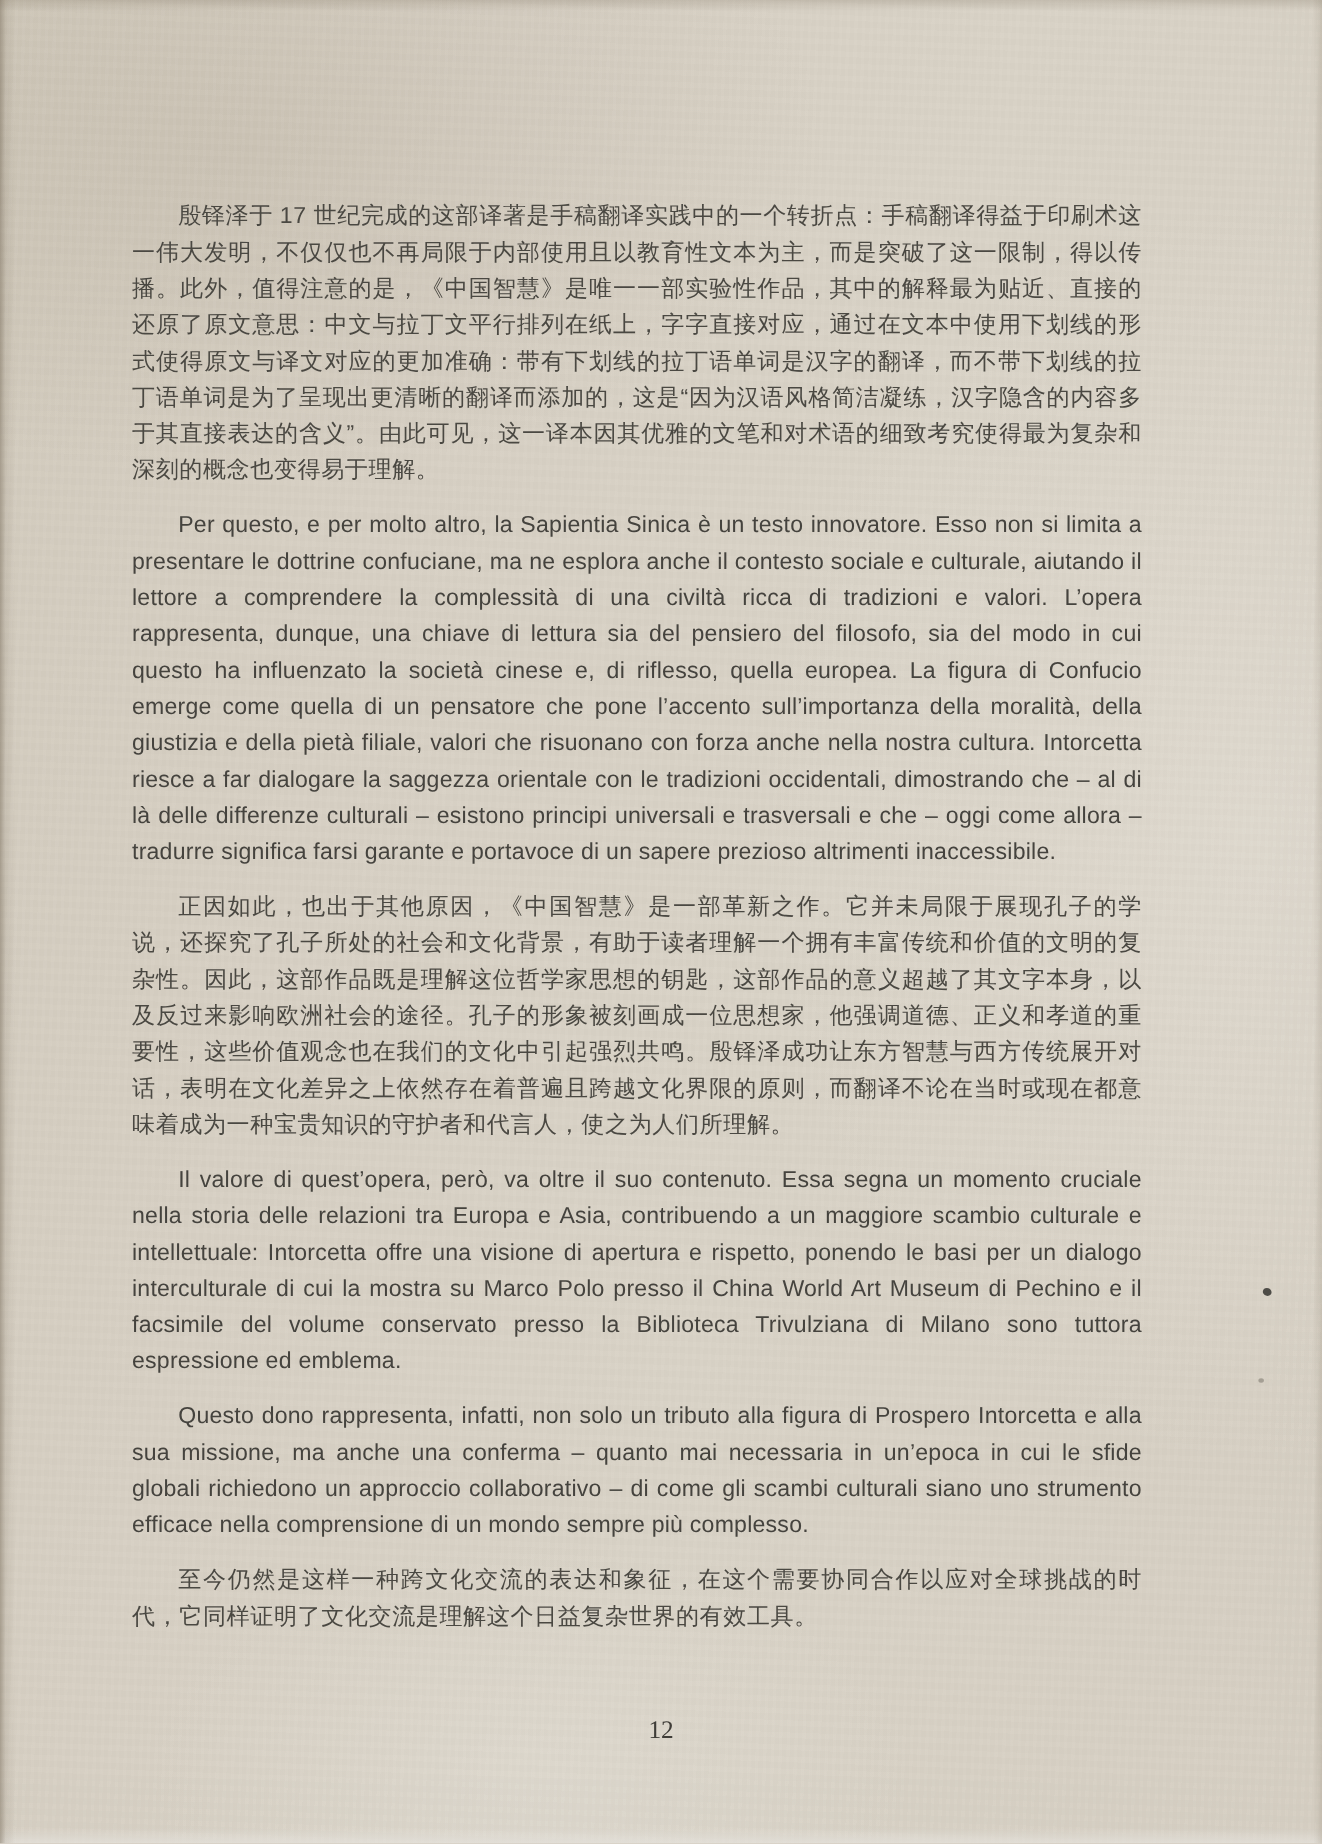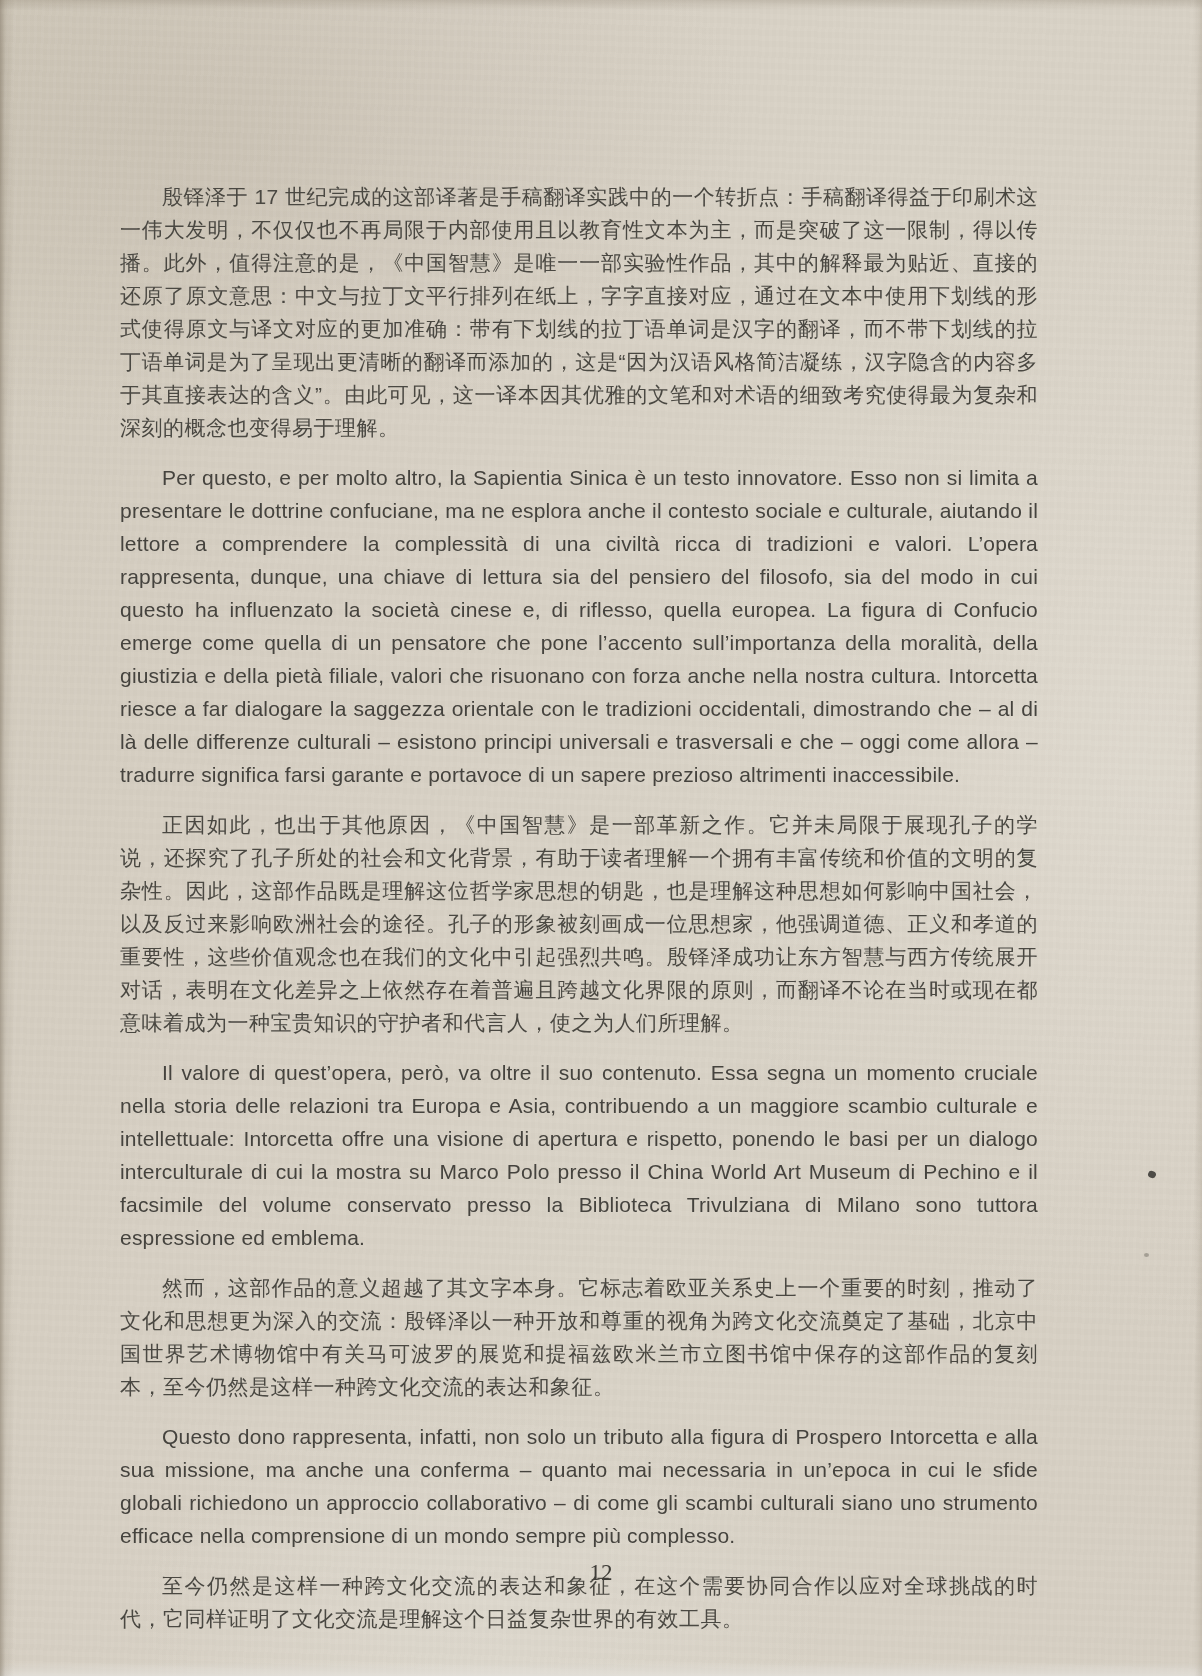--- a/index.html
+++ b/index.html
@@ -90,23 +90,22 @@
 <body>
 
 <div class="page">
 
   <div class="texture"></div>
   <div class="paper-edges"></div>
 
   <div class="content">
     <p class="zh">殷铎泽于 17 世纪完成的这部译著是手稿翻译实践中的一个转折点：手稿翻译得益于印刷术这一伟大发明，不仅仅也不再局限于内部使用且以教育性文本为主，而是突破了这一限制，得以传播。此外，值得注意的是，《中国智慧》是唯一一部实验性作品，其中的解释最为贴近、直接的还原了原文意思：中文与拉丁文平行排列在纸上，字字直接对应，通过在文本中使用下划线的形式使得原文与译文对应的更加准确：带有下划线的拉丁语单词是汉字的翻译，而不带下划线的拉丁语单词是为了呈现出更清晰的翻译而添加的，这是“因为汉语风格简洁凝练，汉字隐含的内容多于其直接表达的含义”。由此可见，这一译本因其优雅的文笔和对术语的细致考究使得最为复杂和深刻的概念也变得易于理解。</p>
     <p class="it">Per questo, e per molto altro, la Sapientia Sinica è un testo innovatore. Esso non si limita a presentare le dottrine confuciane, ma ne esplora anche il contesto sociale e culturale, aiutando il lettore a comprendere la complessità di una civiltà ricca di tradizioni e valori. L’opera rappresenta, dunque, una chiave di lettura sia del pensiero del filosofo, sia del modo in cui questo ha influenzato la società cinese e, di riflesso, quella europea. La figura di Confucio emerge come quella di un pensatore che pone l’accento sull’importanza della moralità, della giustizia e della pietà filiale, valori che risuonano con forza anche nella nostra cultura. Intorcetta riesce a far dialogare la saggezza orientale con le tradizioni occidentali, dimostrando che – al di là delle differenze culturali – esistono principi universali e trasversali e che – oggi come allora – tradurre significa farsi garante e portavoce di un sapere prezioso altrimenti inaccessibile.</p>
-    <p class="zh">正因如此，也出于其他原因，《中国智慧》是一部革新之作。它并未局限于展现孔子的学说，还探究了孔子所处的社会和文化背景，有助于读者理解一个拥有丰富传统和价值的文明的复杂性。因此，这部作品既是理解这位哲学家思想的钥匙，也是理解这种思想如何影响中国社会，以及反过来影响欧洲社会的途径。孔子的形象被刻画成一位思想家，他强调道德、正义和孝道的重要性，这些价值观念也在我们的文化中引起强烈共鸣。殷铎泽成功让东方智慧与西方传统展开对话，表明在文化差异之上依然存在着普遍且跨越文化界限的原则，而翻译不论在当时或现在都意味着成为一种宝贵知识的守护者和代言人，使之为人们所理解。</p>
+    <p class="zh">正因如此，也出于其他原因，《中国智慧》是一部革新之作。它并未局限于展现孔子的学说，还探究了孔子所处的社会和文化背景，有助于读者理解一个拥有丰富传统和价值的文明的复杂性。因此，这部作品既是理解这位哲学家思想的钥匙，这部作品的意义超越了其文字本身，以及反过来影响欧洲社会的途径。孔子的形象被刻画成一位思想家，他强调道德、正义和孝道的重要性，这些价值观念也在我们的文化中引起强烈共鸣。殷铎泽成功让东方智慧与西方传统展开对话，表明在文化差异之上依然存在着普遍且跨越文化界限的原则，而翻译不论在当时或现在都意味着成为一种宝贵知识的守护者和代言人，使之为人们所理解。</p>
     <p class="it">Il valore di quest’opera, però, va oltre il suo contenuto. Essa segna un momento cruciale nella storia delle relazioni tra Europa e Asia, contribuendo a un maggiore scambio culturale e intellettuale: Intorcetta offre una visione di apertura e rispetto, ponendo le basi per un dialogo interculturale di cui la mostra su Marco Polo presso il China World Art Museum di Pechino e il facsimile del volume conservato presso la Biblioteca Trivulziana di Milano sono tuttora espressione ed emblema.</p>
-    <p class="zh">然而，这部作品的意义超越了其文字本身。它标志着欧亚关系史上一个重要的时刻，推动了文化和思想更为深入的交流：殷铎泽以一种开放和尊重的视角为跨文化交流奠定了基础，北京中国世界艺术博物馆中有关马可波罗的展览和提福兹欧米兰市立图书馆中保存的这部作品的复刻本，至今仍然是这样一种跨文化交流的表达和象征。</p>
     <p class="it">Questo dono rappresenta, infatti, non solo un tributo alla figura di Prospero Intorcetta e alla sua missione, ma anche una conferma – quanto mai necessaria in un’epoca in cui le sfide globali richiedono un approccio collaborativo – di come gli scambi culturali siano uno strumento efficace nella comprensione di un mondo sempre più complesso.</p>
     <p class="zh">至今仍然是这样一种跨文化交流的表达和象征，在这个需要协同合作以应对全球挑战的时代，它同样证明了文化交流是理解这个日益复杂世界的有效工具。</p>
   </div>
 
   <div class="speck speck-1"></div>
   <div class="speck speck-2"></div>
 
   <div class="page-number">12</div>
 
 </div>

